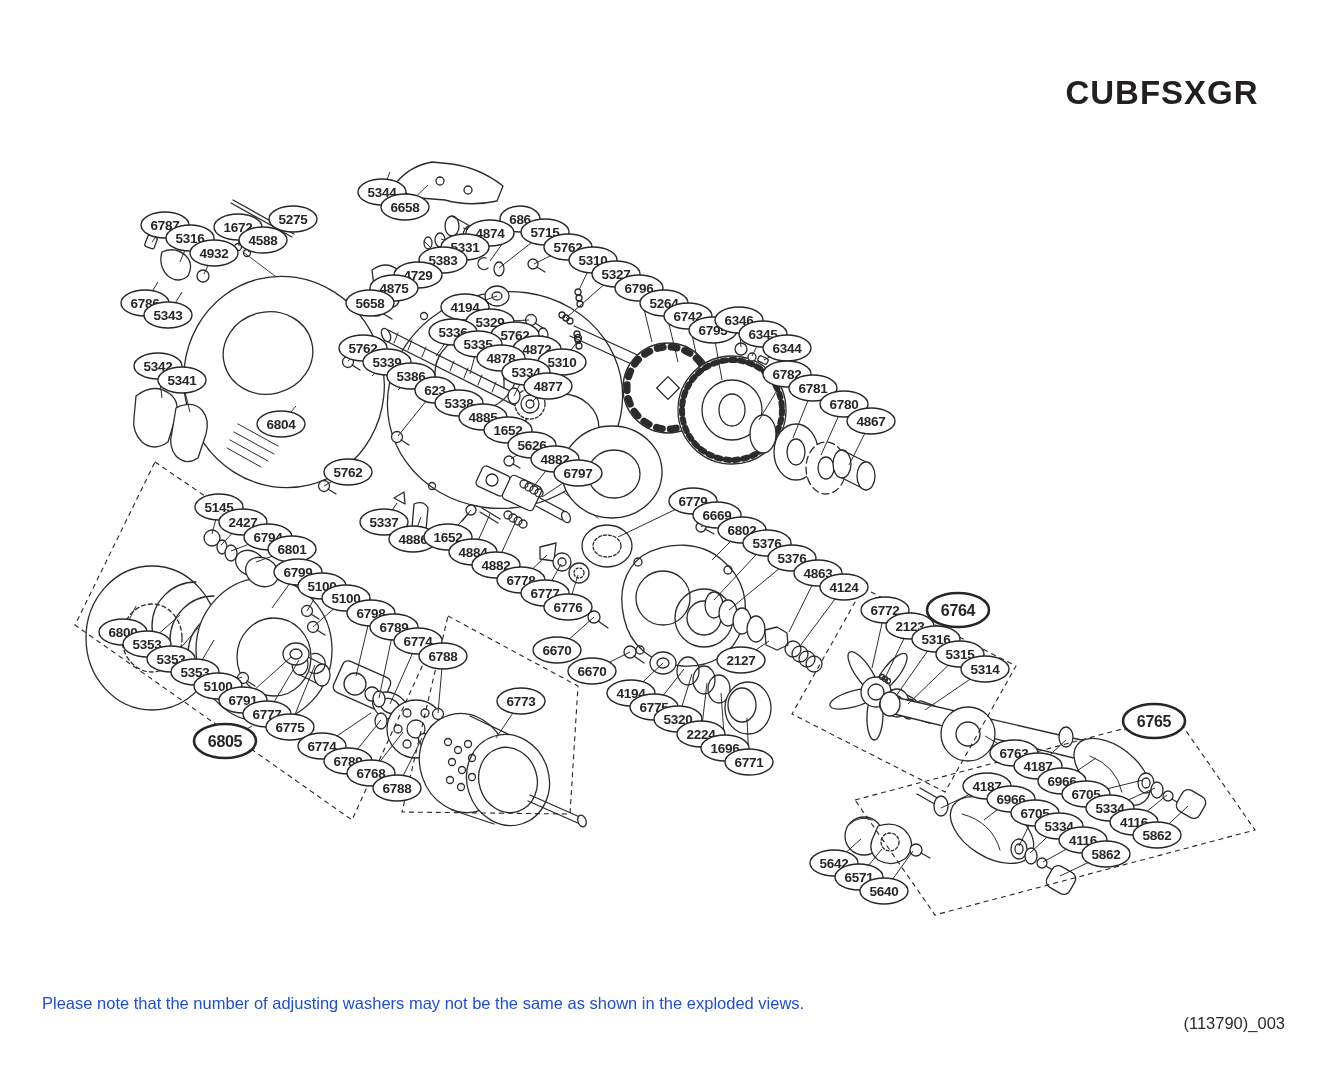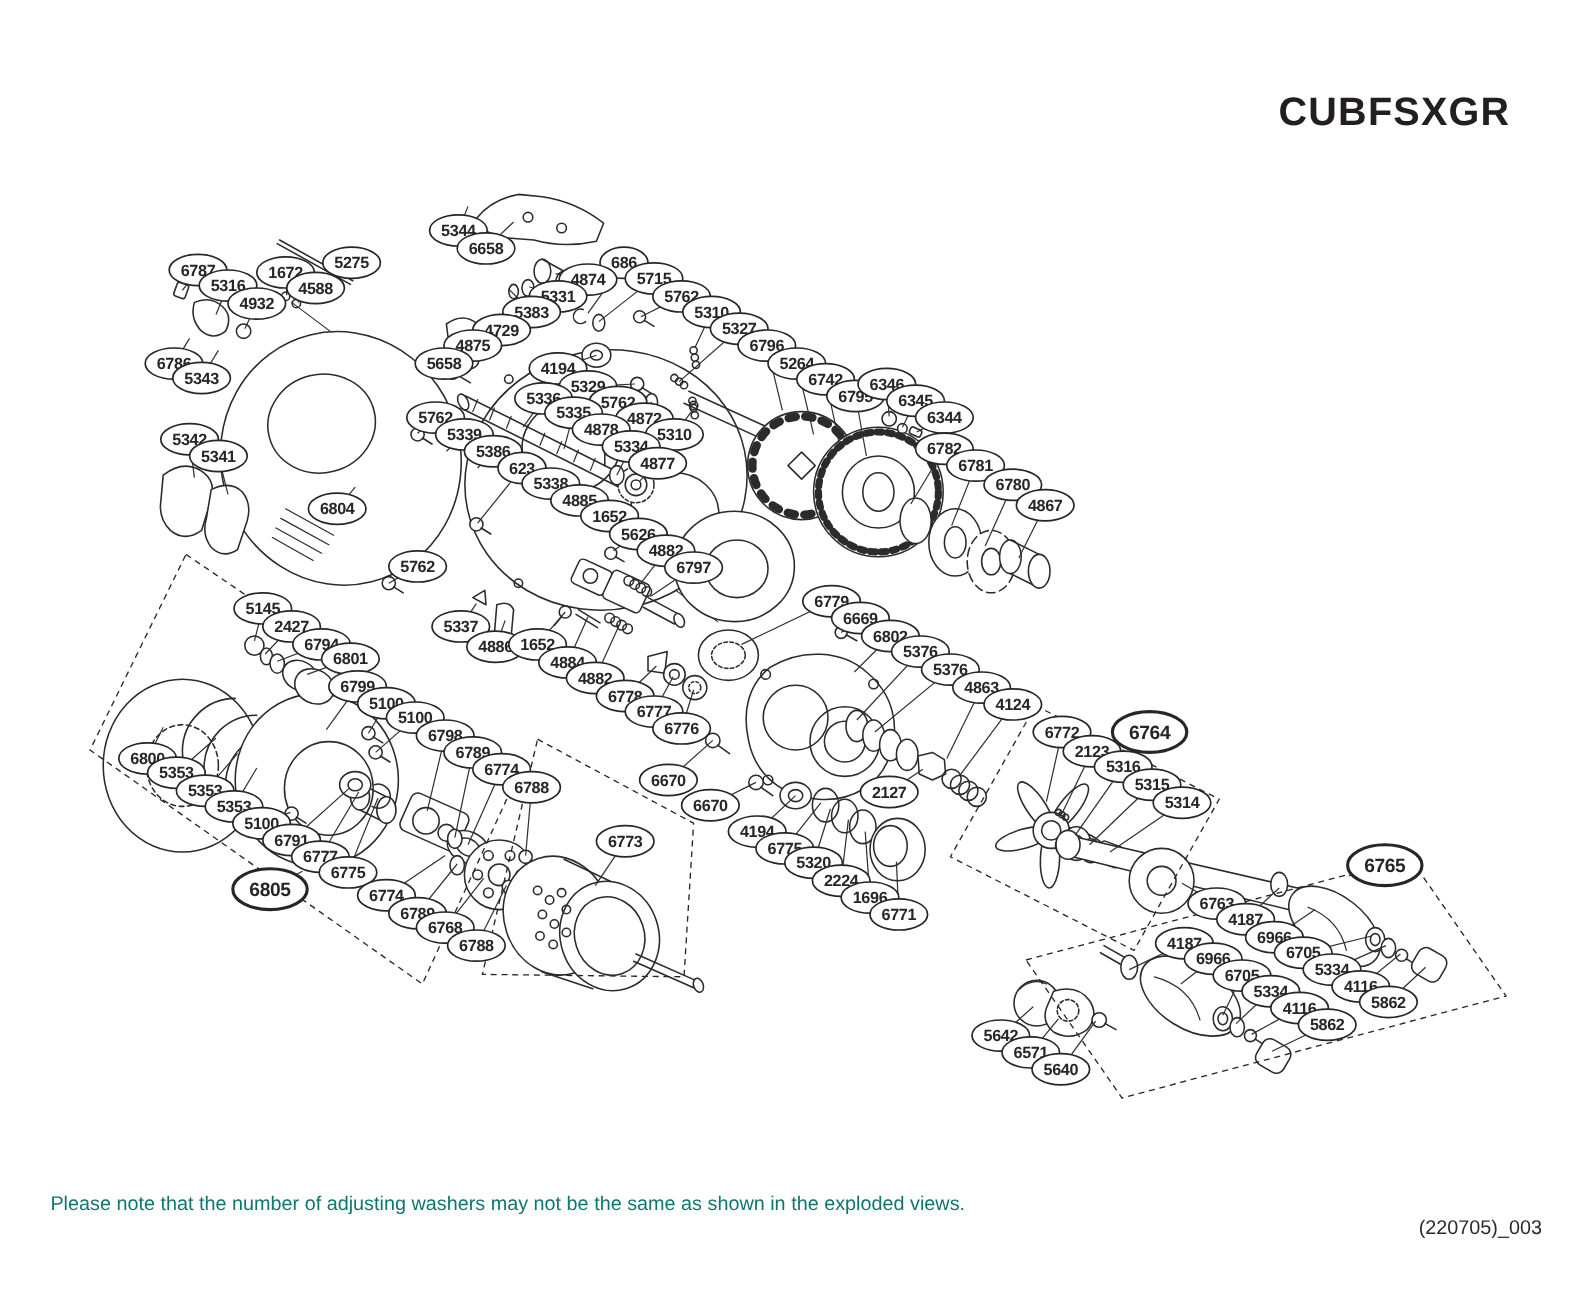--- a/index.html
+++ b/index.html
@@ -1,20 +1,20 @@
 <!DOCTYPE html>
 <html><head>
 <meta charset="utf-8">
 <style>
   html,body{margin:0;padding:0;background:#e8e8e8;}
   .page{position:relative;width:1325px;height:1074px;background:#ffffff;overflow:hidden;
         font-family:"Liberation Sans",sans-serif;color:#231f20;}
   .page-title{position:absolute;top:74px;left:1062px;width:200px;text-align:center;
         font-size:33px;font-weight:bold;letter-spacing:1px;white-space:nowrap;}
-  .footer-note{position:absolute;left:42px;top:992px;font-size:16.5px;line-height:22px;color:#0f766e;}
+  .footer-note{position:absolute;left:42px;top:992px;font-size:16.5px;line-height:22px;color:#1d4ed8;}
   .doc-number{position:absolute;right:40px;top:1014px;font-size:16.5px;color:#2a2a2a;}
   svg{position:absolute;left:0;top:0;}
   svg text{font-family:"Liberation Sans",sans-serif;}
 </style>
 </head>
 <body>
 
 <div class="page">
 
   <div class="page-title">CUBFSXGR</div>
@@ -969,14 +969,14 @@
           <ellipse cx="884" cy="891" rx="24" ry="13" fill="#ffffff" stroke="#262626" stroke-width="1.4"></ellipse>
           <text x="884" y="891" dy="4.6" text-anchor="middle" fill="#262626" font-size="13.5" font-weight="700" letter-spacing="-0.3">5640</text>
         </g>
       </g>
   </svg>
 
   <div class="footer-note">
     <div>Please note that the number of adjusting washers may not be the same as shown in the exploded views.</div>
   </div>
 
-  <div class="doc-number">(220705)_003</div>
+  <div class="doc-number">(113790)_003</div>
 </div>
 
 </body></html>

